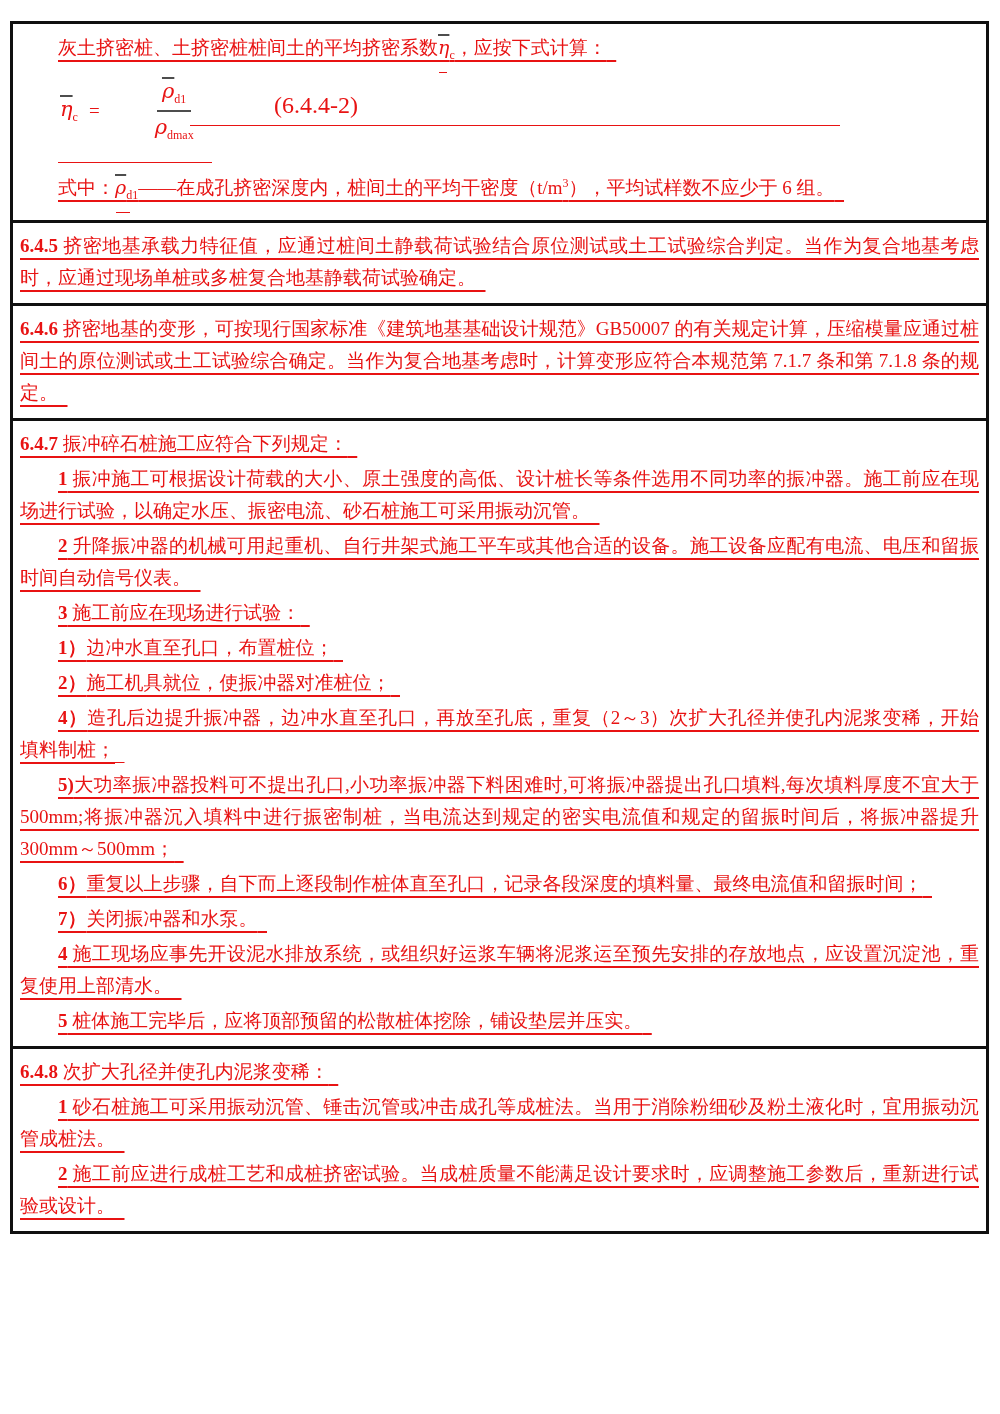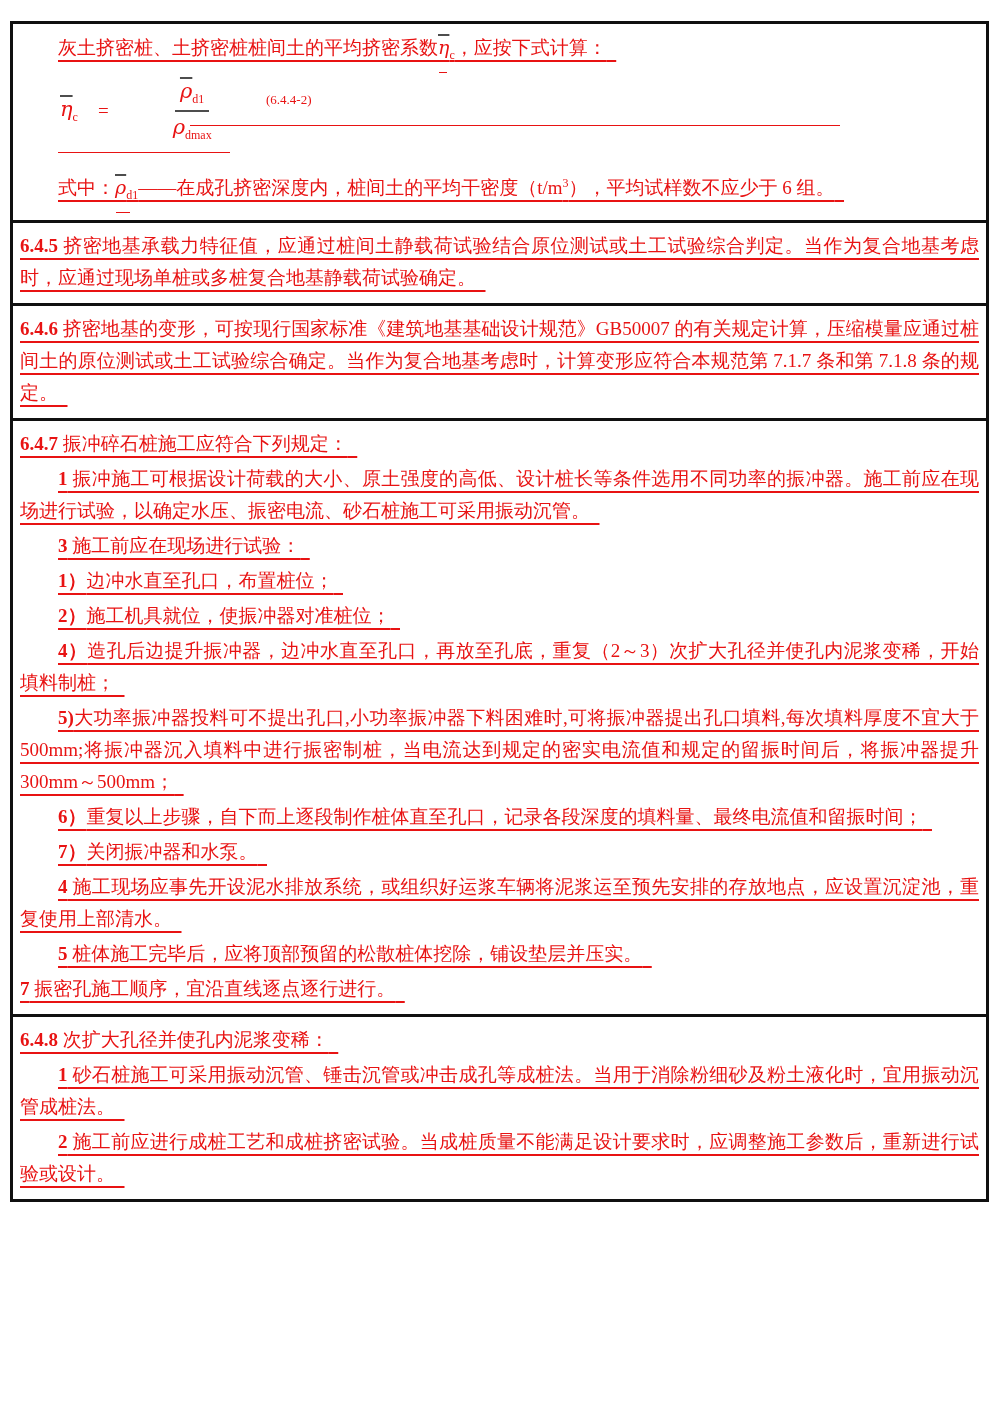--- a/index.html
+++ b/index.html
@@ -50,35 +50,35 @@
   .ms{font-size:12px;font-style:normal;}
   .sym{position:relative;}
   .sym::after{
     content:"";position:absolute;left:1px;right:8px;bottom:-15px;
     border-bottom:1.8px solid var(--red);
   }
   .eq-block{
     position:relative;height:84px;margin:4px 0 8px 38px;color:var(--red);
   }
   .eq-lhs{
-    display:inline-flex;align-items:center;gap:18px;
-    padding:4px 18px 9px 2px;
+    display:inline-flex;align-items:center;gap:9px;
+    padding:4px 18px 19px 2px;
     border-bottom:1.8px solid var(--red);
     font-size:21px;
   }
   .mo{font-size:19px;padding:0 2px;}
   .frac{display:inline-flex;flex-direction:column;align-items:center;vertical-align:middle;margin-left:44px;}
   .fnum{display:block;padding:0 5px 3px 5px;border-bottom:2px solid var(--bar);}
   .fden{display:block;padding-top:3px;}
   .eq-rule{
     position:absolute;left:132px;top:50px;width:650px;
     border-top:1.8px solid var(--red);
   }
   .eq-label{
-    position:absolute;left:208px;top:17px;font-size:13px;
+    position:absolute;left:216px;top:17px;font-size:24px;
   }
   .sp{font-size:12px;}
 </style>
 </head>
 <body>
 
 <div class="spec-table">
 
   <div class="row">
     <p class="para ind"><span>灰土挤密桩、土挤密桩桩间土的平均挤密系数</span><span class="sym"><i class="mi">η</i><sub class="ms">c</sub></span><span>，应按下式计算：</span></p>
@@ -103,30 +103,30 @@
     <p class="para"><b class="num">6.4.5</b><span> 挤密地基承载力特征值，应通过桩间土静载荷试验结合原位测试或土工试验综合判定。当作为复合地基考虑时，应通过现场单桩或多桩复合地基静载荷试验确定。</span></p>
   </div>
 
   <div class="row">
     <p class="para"><b class="num">6.4.6</b><span> 挤密地基的变形，可按现行国家标准《建筑地基基础设计规范》GB50007 的有关规定计算，压缩模量应通过桩间土的原位测试或土工试验综合确定。当作为复合地基考虑时，计算变形应符合本规范第 7.1.7 条和第 7.1.8 条的规定。</span></p>
   </div>
 
   <div class="row">
     <p class="para"><b class="num">6.4.7</b><span> 振冲碎石桩施工应符合下列规定：</span></p>
     <p class="para ind"><b class="num">1</b><span> 振冲施工可根据设计荷载的大小、原土强度的高低、设计桩长等条件选用不同功率的振冲器。施工前应在现场进行试验，以确定水压、振密电流、砂石桩施工可采用振动沉管。</span></p>
+    <p class="para ind"><b class="num">2</b><span> 升降振冲器的机械可用起重机、自行井架式施工平车或其他合适的设备。施工设备应配有电流、电压和留振时间自动信号仪表。</span></p>
     <p class="para ind"><b class="num">3</b><span> 施工前应在现场进行试验：</span></p>
     <p class="para ind"><b class="num">1）</b><span>边冲水直至孔口，布置桩位；</span></p>
     <p class="para ind"><b class="num">2）</b><span>施工机具就位，使振冲器对准桩位；</span></p>
     <p class="para ind"><b class="num">4）</b><span>造孔后边提升振冲器，边冲水直至孔口，再放至孔底，重复（2～3）次扩大孔径并使孔内泥浆变稀，开始填料制桩；</span></p>
     <p class="para ind"><b class="num">5)</b><span>大功率振冲器投料可不提出孔口,小功率振冲器下料困难时,可将振冲器提出孔口填料,每次填料厚度不宜大于 500mm;将振冲器沉入填料中进行振密制桩，当电流达到规定的密实电流值和规定的留振时间后，将振冲器提升 300mm～500mm；</span></p>
     <p class="para ind"><b class="num">6）</b><span>重复以上步骤，自下而上逐段制作桩体直至孔口，记录各段深度的填料量、最终电流值和留振时间；</span></p>
     <p class="para ind"><b class="num">7）</b><span>关闭振冲器和水泵。</span></p>
     <p class="para ind"><b class="num">4</b><span> 施工现场应事先开设泥水排放系统，或组织好运浆车辆将泥浆运至预先安排的存放地点，应设置沉淀池，重复使用上部清水。</span></p>
     <p class="para ind"><b class="num">5</b><span> 桩体施工完毕后，应将顶部预留的松散桩体挖除，铺设垫层并压实。</span></p>
-    <p class="para"><b class="num">7</b><span> 振密孔施工顺序，宜沿直线逐点逐行进行。</span></p>
   </div>
 
   <div class="row">
     <p class="para"><b class="num">6.4.8</b><span> 次扩大孔径并使孔内泥浆变稀：</span></p>
     <p class="para ind"><b class="num">1</b><span> 砂石桩施工可采用振动沉管、锤击沉管或冲击成孔等成桩法。当用于消除粉细砂及粉土液化时，宜用振动沉管成桩法。</span></p>
     <p class="para ind"><b class="num">2</b><span> 施工前应进行成桩工艺和成桩挤密试验。当成桩质量不能满足设计要求时，应调整施工参数后，重新进行试验或设计。</span></p>
 
   </div>
 
 </div>

